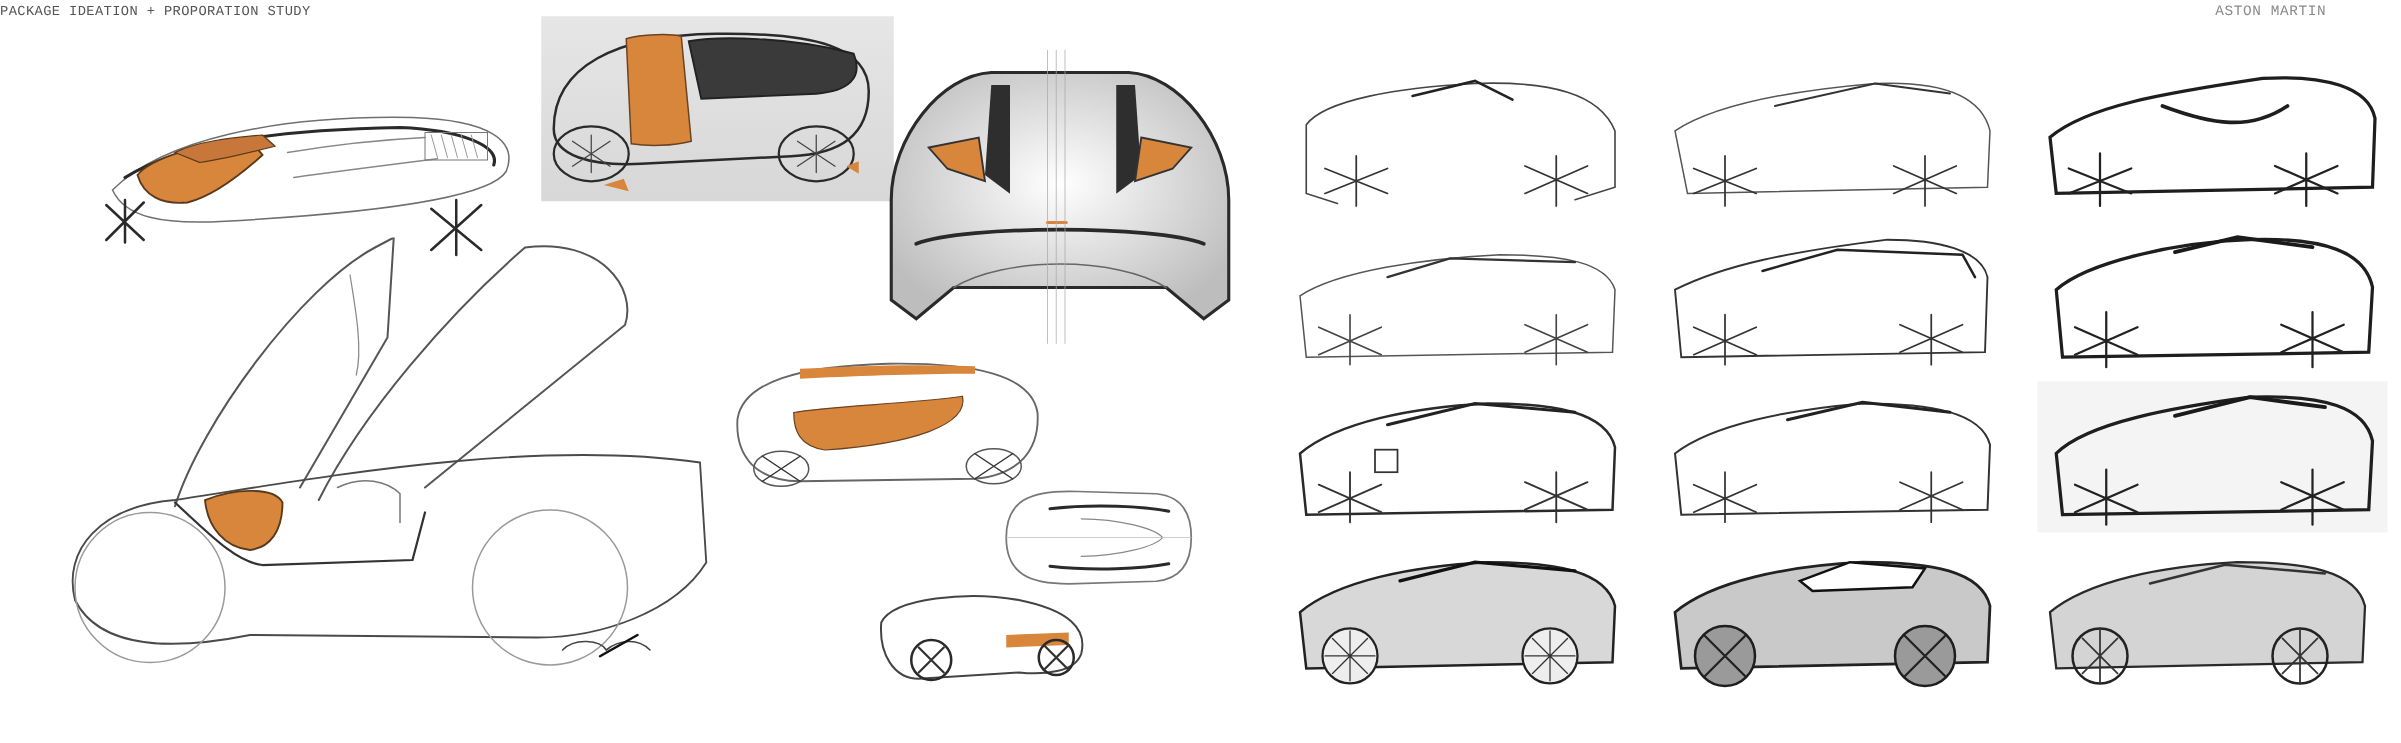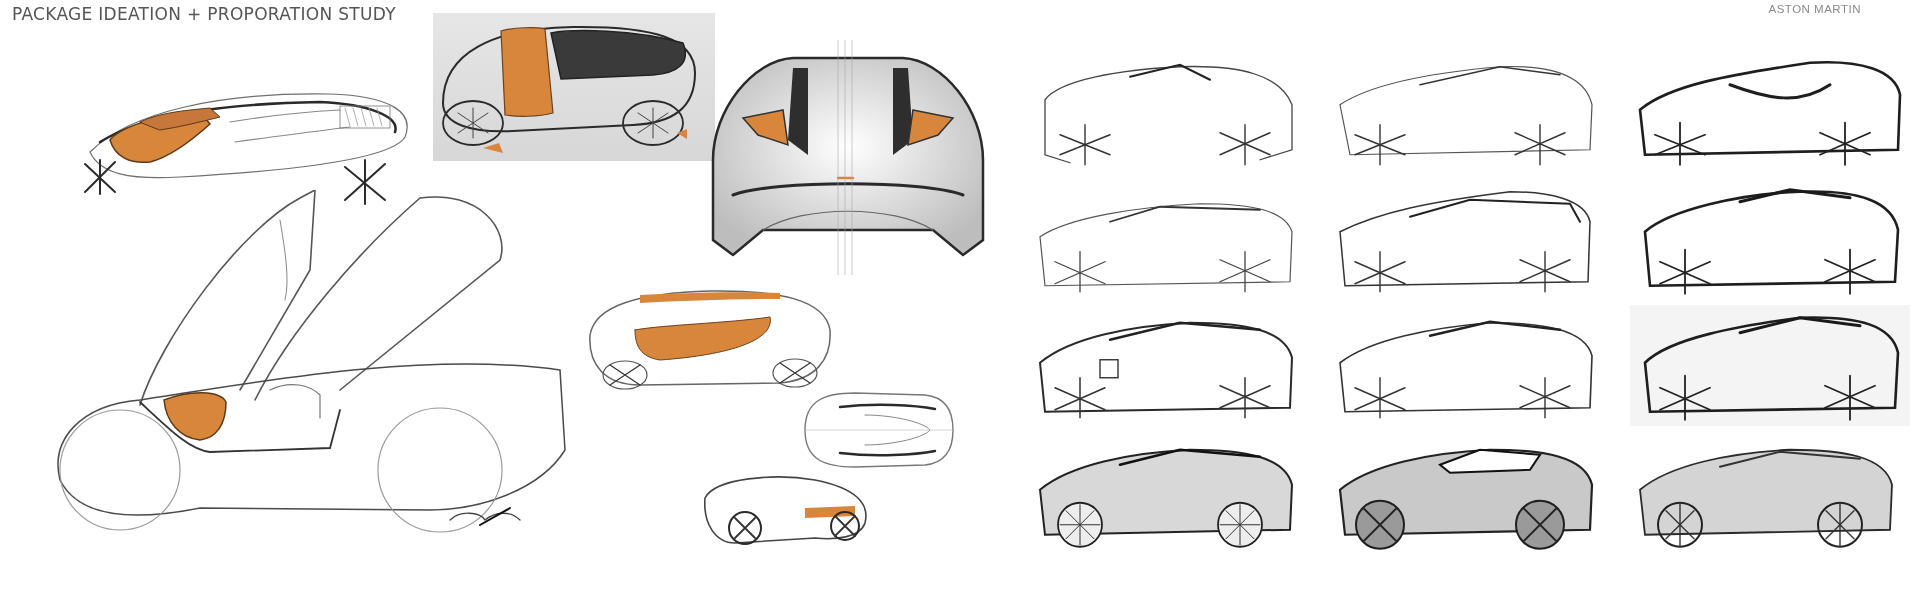--- a/index.html
+++ b/index.html
@@ -1,18 +1,18 @@
 <!DOCTYPE html>
 <html><head>
 <meta charset="utf-8">
 <style>
   html, body { margin: 0; padding: 0; background: #ffffff; }
   body { width: 1921px; height: 594px; position: relative; overflow: hidden; font-family: "DejaVu Sans", sans-serif; }
-  .hdr-title { position: absolute; left: 12px; top: 4px; font-size: 17px; color: #555; letter-spacing: 0.3px; }
-  .hdr-brand { position: absolute; right: 60px; top: 3px; font-family: Liberation Sans, sans-serif; font-size: 11.5px; color: #8a8a8a; letter-spacing: 0.5px; }
+  .hdr-title { position: absolute; left: 0; top: 4px; font-size: 11px; color: #555; letter-spacing: 0.3px; font-family: Liberation Mono, monospace; }
+  .hdr-brand { position: absolute; right: 60px; top: 3px; font-family: Liberation Mono, monospace; font-size: 11.5px; color: #8a8a8a; letter-spacing: 0.5px; }
   .sketch { position: absolute; }
   .sketch svg { width: 100%; height: 100%; display: block; }
   .bg-grey { background: linear-gradient(180deg, #e6e6e6, #d7d7d7); }
   .grid { position: absolute; left: 1030px; top: 52px; width: 880px; height: 500px; display: grid; grid-template-columns: repeat(3, 1fr); grid-template-rows: repeat(4, 1fr); column-gap: 20px; row-gap: 6px; }
   .cell { position: relative; }
   .cell.shaded { background: #f4f4f4; }
   .cell svg { width: 100%; height: 100%; display: block; }
 </style>
 </head>
 <body>

